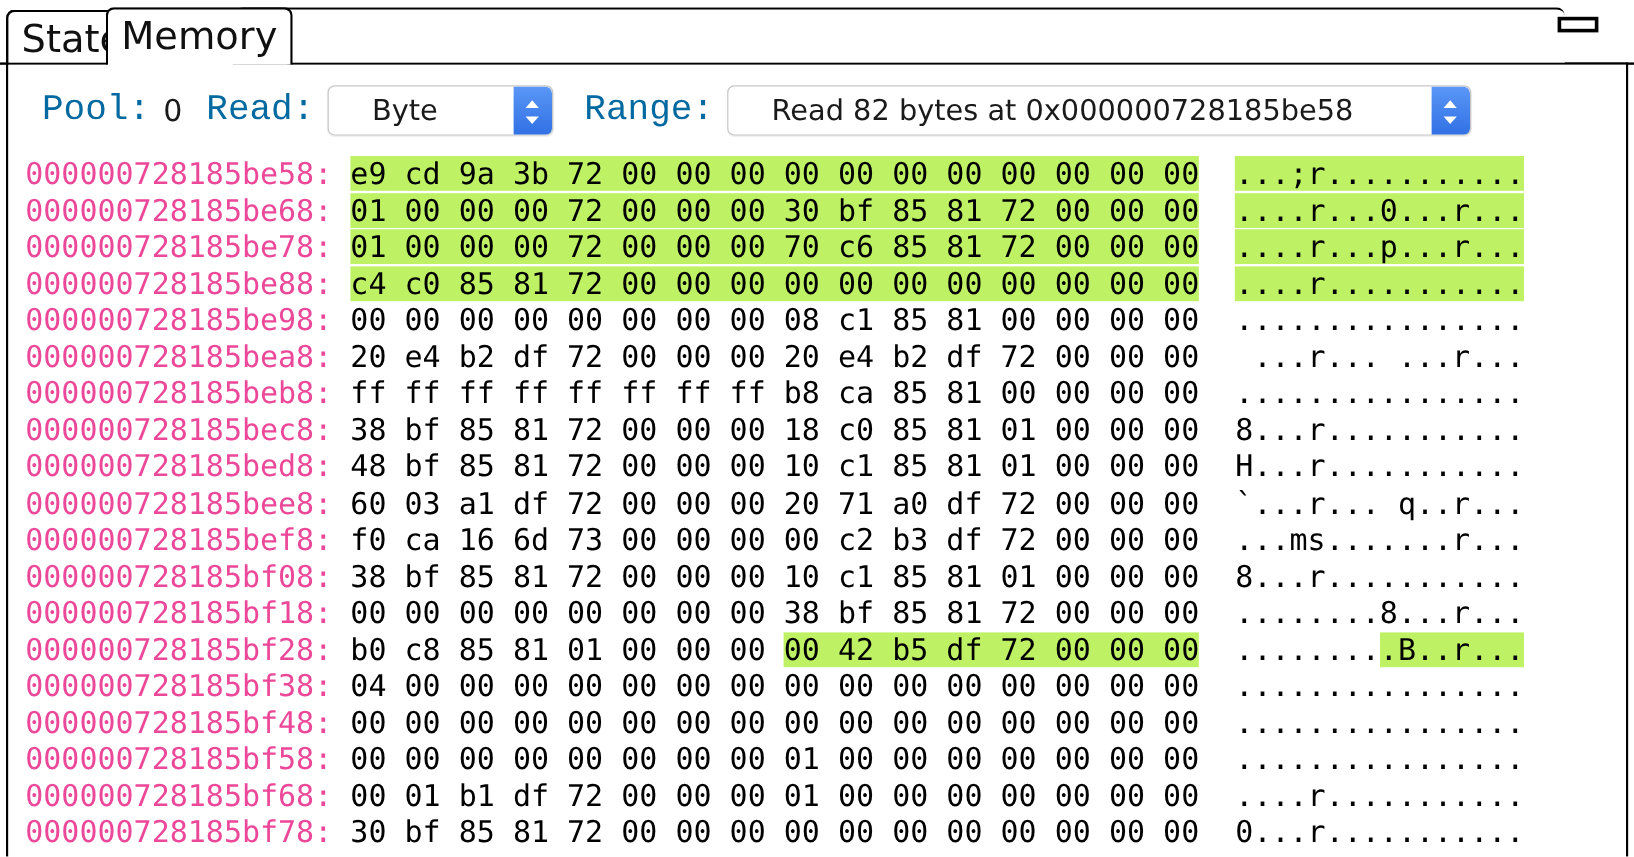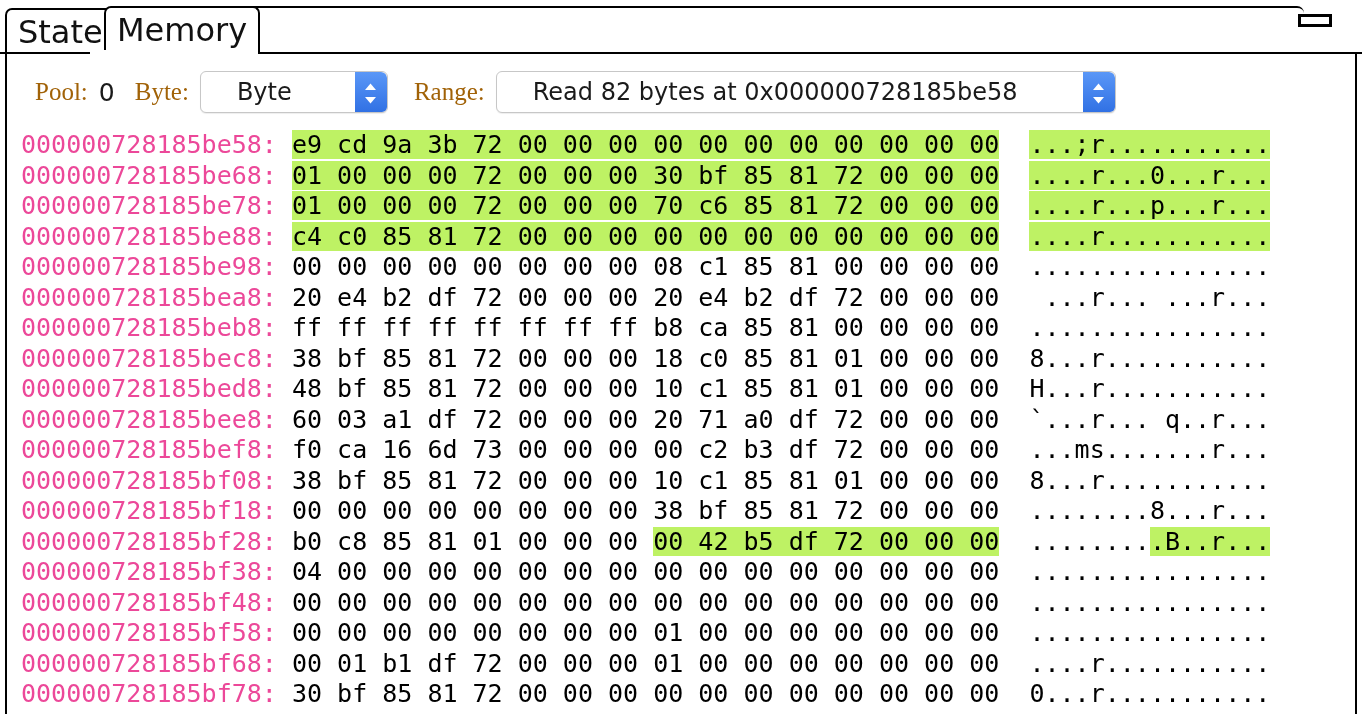--- a/index.html
+++ b/index.html
@@ -47,21 +47,21 @@
     line-height: 44px;
     padding: 0 11px;
     white-space: nowrap;
     color: #111111;
   }
   .tab.inactive {
     top: 8px;
     height: 46px;
   }
   #tab-state { left: 5px; }
-  #tab-memory { left: 104px; text-align: center; }
+  #tab-memory { left: 88px; text-align: center; }
 
   
   .tabbar-rail {
     position: absolute;
     left: 0;
     top: 52px;
     width: 1362px;
     height: 2px;
     background: #000000;
   }
@@ -127,23 +127,23 @@
     left: 0;
     top: 0;
     width: 100%;
     height: 76px;
     display: flex;
     align-items: center;
     padding-left: 28px;
     box-sizing: border-box;
   }
   .tb-label {
-    font-family: Liberation Serif, serif;
-    font-size: 25px;
-    color: #a16207;
+    font-family: Liberation Mono, monospace;
+    font-size: 30px;
+    color: #0369a1;
     white-space: nowrap;
   }
   .tb-value {
     font-family: "DejaVu Sans", sans-serif;
     font-size: 25px;
     color: #1a1a1a;
     white-space: nowrap;
   }
   .gap-sm { width: 11px; }
   .gap-md { width: 20px; }
@@ -240,21 +240,21 @@
   <div class="panel">
 
     <div class="toolbar">
 
       <span class="tb-label">Pool:</span>
       <span class="gap-sm"></span>
       <span class="tb-value">0</span>
 
       <span class="gap-md"></span>
 
-      <span class="tb-label">Byte:</span>
+      <span class="tb-label">Read:</span>
       <span class="gap-sm"></span>
 
       <span class="select" id="select-type">
         <span class="sel-text">Byte</span>
         <span class="spin">
           <svg width="15" height="9" viewBox="0 0 15 9" aria-hidden="true">
             <path d="M7.5 0.6 L13 7 L2 7 Z" fill="#ffffff"></path>
           </svg>
           <svg width="15" height="9" viewBox="0 0 15 9" aria-hidden="true">
             <path d="M7.5 8.4 L13 2 L2 2 Z" fill="#ffffff"></path>

